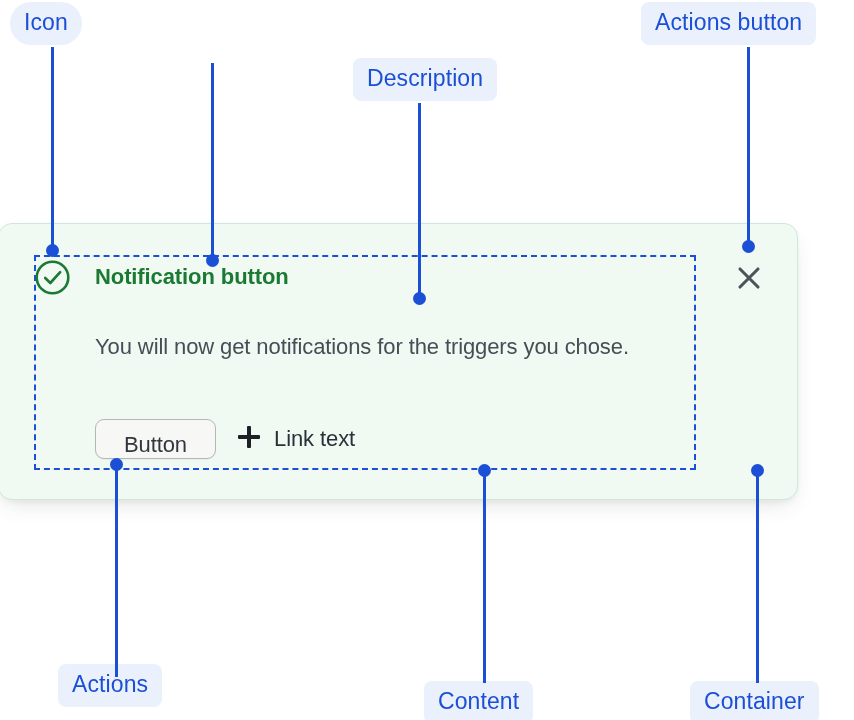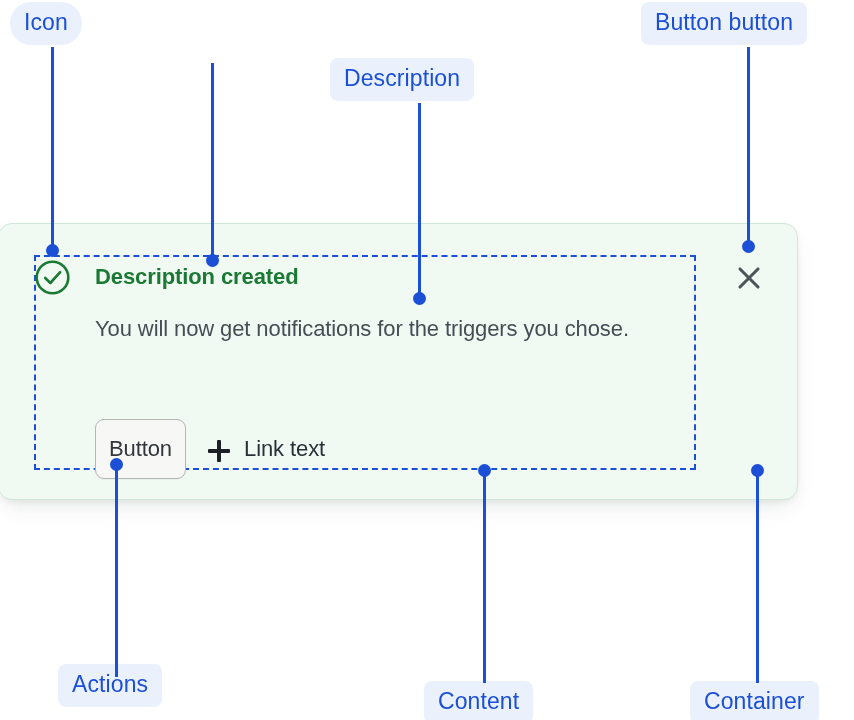--- a/index.html
+++ b/index.html
@@ -93,55 +93,55 @@
     font-weight: 700;
     color: #1a7a33;
     line-height: 30px;
     letter-spacing: -0.1px;
     white-space: nowrap;
   }
 
   .notif-desc {
     position: absolute;
     left: 95px;
-    top: 309px;
+    top: 327px;
     width: 600px;
     font-size: 22px;
     font-weight: 400;
     color: #474c55;
     line-height: 39px;
     letter-spacing: -0.1px;
   }
 
   .actions-row {
     position: absolute;
     left: 95px;
     top: 419px;
     display: flex;
     align-items: center;
     gap: 22px;
   }
   .action-button {
     box-sizing: border-box;
-    height: 60px;
-    padding: 0 13px;
+    height: 40px;
+    padding: 0 28px;
     background: #f7f7f6;
     border: 1px solid #b6b6b6;
     border-radius: 9px;
     font-family: "Liberation Sans", sans-serif;
     font-size: 22px;
     color: #33373d;
     line-height: 50px;
     letter-spacing: -0.1px;
     cursor: pointer;
     box-shadow: 0 1px 1px rgba(0,0,0,0.04);
   }
   .link-group {
     display: flex;
-    align-items: flex-end;
+    align-items: flex-start;
     gap: 14px;
     cursor: pointer;
   }
   .plus-icon {
     position: relative;
     width: 22px;
     height: 22px;
     flex: none;
   }
   .plus-icon::before,
@@ -183,21 +183,21 @@
 
   <div class="content-box"></div>
 
   <span class="status-icon">
     <svg viewBox="0 0 37 37" xmlns="http://www.w3.org/2000/svg">
       <circle cx="18.5" cy="18.5" r="15.8" fill="none" stroke="#1a7a33" stroke-width="2.6"></circle>
       <path d="M11.2 19.0 L16.3 24.0 L26.2 13.2" fill="none" stroke="#1a7a33" stroke-width="2.6" stroke-linecap="round" stroke-linejoin="round"></path>
     </svg>
   </span>
 
-  <div class="notif-title">Description created</div>
+  <div class="notif-title">Notification button</div>
 
   <div class="notif-desc">You will now get notifications for the triggers you chose.</div>
 
   <div class="actions-row">
     <button class="action-button">Button</button>
     <span class="link-group">
       <span class="plus-icon"></span>
       <span class="link-text">Link text</span>
     </span>
   </div>
@@ -208,25 +208,25 @@
     </svg>
   </button>
 
   <div class="anno-pill" style="left:10px; top:2px;border-radius:21px;">Icon</div>
   <div class="anno-line" style="left:51px; top:47px; height:204px;"></div>
   <div class="anno-dot" style="left:46px; top:244px;"></div>
 
   <div class="anno-line" style="left:211px; top:63px; height:198px;"></div>
   <div class="anno-dot" style="left:206px; top:254px;"></div>
 
-  <div class="anno-pill" style="left:330px; top:58px;">Description</div>
+  <div class="anno-pill" style="left:353px; top:58px;">Description</div>
   <div class="anno-line" style="left:418px; top:103px; height:196px;"></div>
   <div class="anno-dot" style="left:413px; top:292px;"></div>
 
-  <div class="anno-pill" style="left:641px; top:2px;">Button button</div>
+  <div class="anno-pill" style="left:641px; top:2px;">Actions button</div>
   <div class="anno-line" style="left:747px; top:47px; height:200px;"></div>
   <div class="anno-dot" style="left:742px; top:240px;"></div>
 
   <div class="anno-pill" style="left:58px; top:664px;">Actions</div>
   <div class="anno-dot" style="left:110px; top:458px;"></div>
   <div class="anno-line" style="left:115px; top:465px; height:212px;"></div>
 
   <div class="anno-pill" style="left:424px; top:681px;">Content</div>
   <div class="anno-dot" style="left:478px; top:464px;"></div>
   <div class="anno-line" style="left:483px; top:471px; height:212px;"></div>

